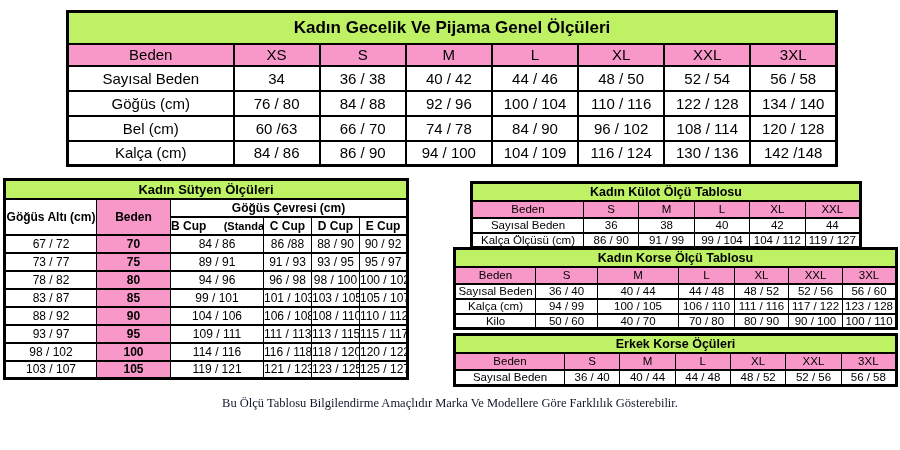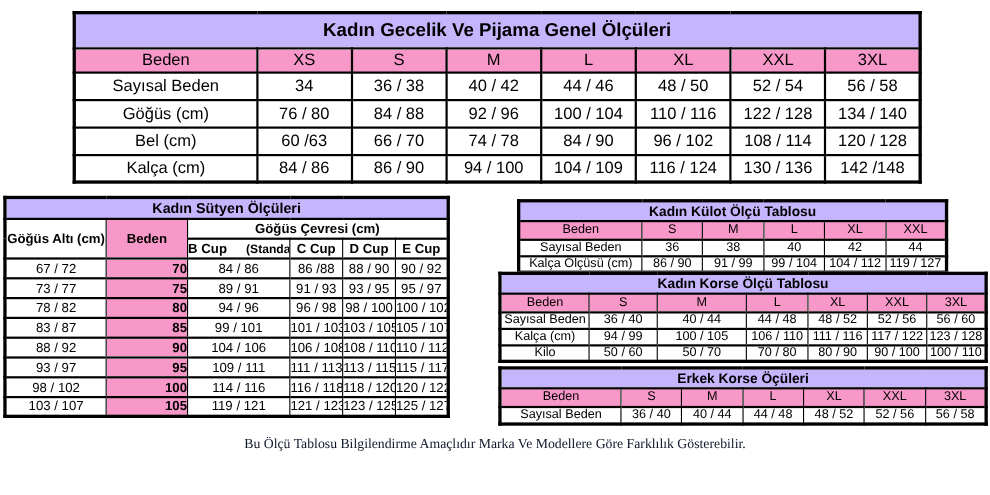--- a/index.html
+++ b/index.html
@@ -14,23 +14,23 @@
   table.tbl {
     position:absolute; border-collapse:collapse; table-layout:fixed;
     background:#fff; border:3px solid var(--line);
   }
   .tbl td {
     border:1px solid var(--line);
     border-top-width:2px; border-bottom-width:2px;
     text-align:center; vertical-align:middle;
     white-space:nowrap; overflow:hidden; color:#000;
   }
-  .tbl .title-row td { font-weight:bold; background:#c4b5fd; }
+  .tbl .title-row td { font-weight:bold; background:#bef264; }
   .pink-row td, td.pinkcell, td.pinkhdr { background:var(--pink); }
-  td.pinkcell { font-weight:bold;text-align:right; }
+  td.pinkcell { font-weight:bold; }
 
   
   .t-pijama { left:66px; top:10px; width:772px; }
   .t-pijama td { font-size:15px; border-top-width:2px; border-bottom-width:2px; border-left-width:2px; border-right-width:2px; }
   .t-pijama .title-row td { height:32px; font-size:17px; }
   .t-pijama tr.hdr td { height:22px; }
   .t-pijama tbody tr td { height:25px; }
 
   
   .t-sutyen { left:3px; top:178px; width:406px; }
@@ -305,21 +305,21 @@
           <td>94 / 99</td>
           <td>100 / 105</td>
           <td>106 / 110</td>
           <td>111 / 116</td>
           <td>117 / 122</td>
           <td>123 / 128</td>
         </tr>
         <tr>
           <td>Kilo</td>
           <td>50 / 60</td>
-          <td>50 / 70</td>
+          <td>40 / 70</td>
           <td>70 / 80</td>
           <td>80 / 90</td>
           <td>90 / 100</td>
           <td>100 / 110</td>
         </tr>
       </tbody>
   </table>
 
   <table class="tbl t-erkek">
     <colgroup>

